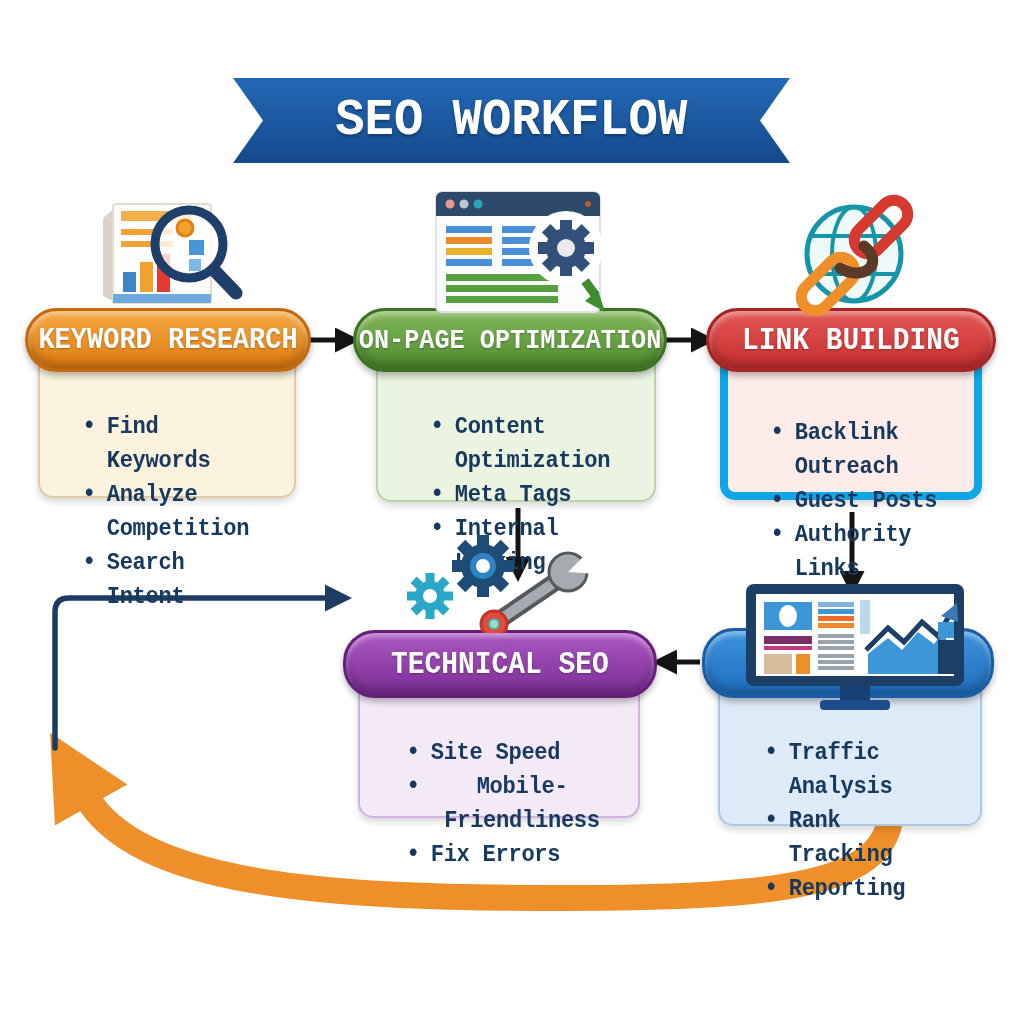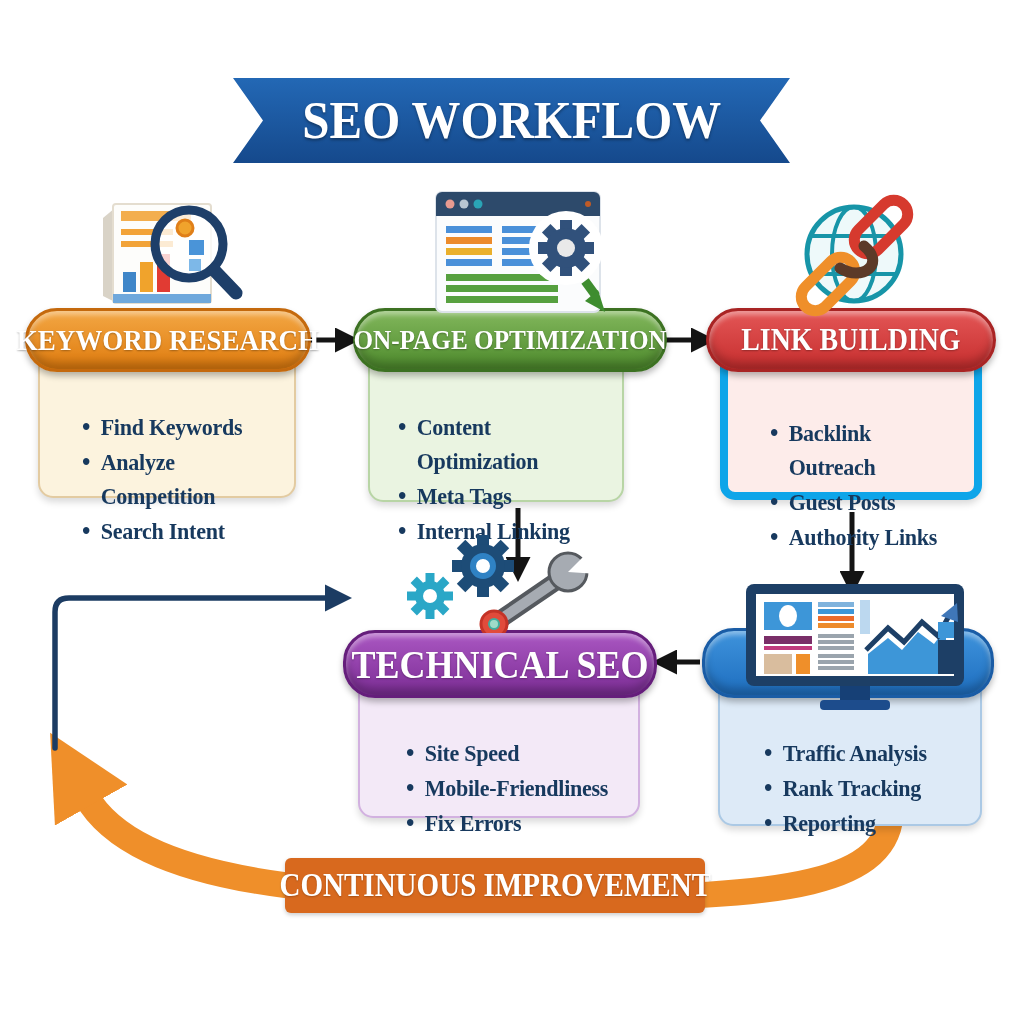--- a/index.html
+++ b/index.html
@@ -1,17 +1,17 @@
 <!DOCTYPE html>
 <html><head>
 <meta charset="utf-8">
 <style>
   html,body{margin:0;padding:0;background:#fff;}
   #canvas{position:relative;width:1024px;height:1024px;background:#fff;overflow:hidden;
-          font-family:Liberation Serif, serif;}
+          font-family:Liberation Mono, monospace;}
 
   
   .ribbon{position:absolute;left:233px;top:78px;width:557px;height:85px;
     background:linear-gradient(#2368b5,#15498c);
     clip-path:polygon(0 0,100% 0,calc(100% - 30px) 50%,100% 100%,0 100%,30px 50%);
     display:flex;align-items:center;justify-content:center;z-index:3;}
   .ribbon span{color:#fff;font-weight:700;font-size:52px;letter-spacing:0px;
     text-shadow:0 2px 3px rgba(0,0,0,.35);transform:scaleX(.94);}
 
   
@@ -86,21 +86,21 @@
     <ul>
       <li>Find Keywords</li>
       <li>Analyze Competition</li>
       <li>Search Intent</li>
     </ul>
   </div>
   <div class="hdr hdr-orange" style="left:25px;top:308px;width:280px;height:58px;font-size:30px;text-align:right;">
     <span>KEYWORD RESEARCH</span>
   </div>
 
-  <div class="bdy bdy-green" style="left:368px;top:352px;width:256px;height:150px;padding:40px 0 0 12px;">
+  <div class="bdy bdy-green" style="left:376px;top:352px;width:280px;height:150px;padding:40px 0 0 36px;">
     <ul>
       <li>Content Optimization</li>
       <li>Meta Tags</li>
       <li>Internal Linking</li>
     </ul>
   </div>
   <div class="hdr hdr-green" style="left:353px;top:308px;width:308px;height:58px;font-size:28px;">
     <span>ON-PAGE OPTIMIZATION</span>
   </div>
 
@@ -115,21 +115,21 @@
     <span>LINK BUILDING</span>
   </div>
 
   <div class="bdy bdy-purple" style="left:358px;top:672px;width:282px;height:146px;padding:46px 0 0 30px;text-align:center;">
     <ul>
       <li>Site Speed</li>
       <li>Mobile-Friendliness</li>
       <li>Fix Errors</li>
     </ul>
   </div>
-  <div class="hdr hdr-purple" style="left:343px;top:630px;width:308px;height:62px;font-size:40px;">
+  <div class="hdr hdr-purple" style="left:343px;top:630px;width:308px;height:62px;font-size:31px;">
     <span>TECHNICAL SEO</span>
   </div>
 
   <div class="bdy bdy-blue" style="left:718px;top:674px;width:264px;height:152px;padding:44px 0 0 28px;">
     <ul>
       <li>Traffic Analysis</li>
       <li>Rank Tracking</li>
       <li>Reporting</li>
     </ul>
   </div>
@@ -266,17 +266,14 @@
       <polygon points="126,92 126,72 146,56 160,68 176,50 192,62 204,46 204,92" fill="#3d96d8"></polygon>
       <polyline points="124,68 146,46 162,60 180,40 196,54 208,32" fill="none" stroke="#1d3f66" stroke-width="5"></polyline>
       <polygon points="215,21 216,40 199,34" fill="#3f77b8"></polygon>
       <rect x="196" y="40" width="16" height="16" fill="#3d96d8"></rect>
       <rect x="196" y="58" width="16" height="34" fill="#1d3f66"></rect>
       <rect x="98" y="104" width="30" height="14" fill="#164076"></rect>
       <rect x="78" y="118" width="70" height="10" rx="4" fill="#1d4c8c"></rect>
     </svg>
   </div>
 
-  <div class="footer-banner">
-    <span>CONTINUOUS IMPROVEMENT</span>
-  </div>
 
 </div>
 
 </body></html>

